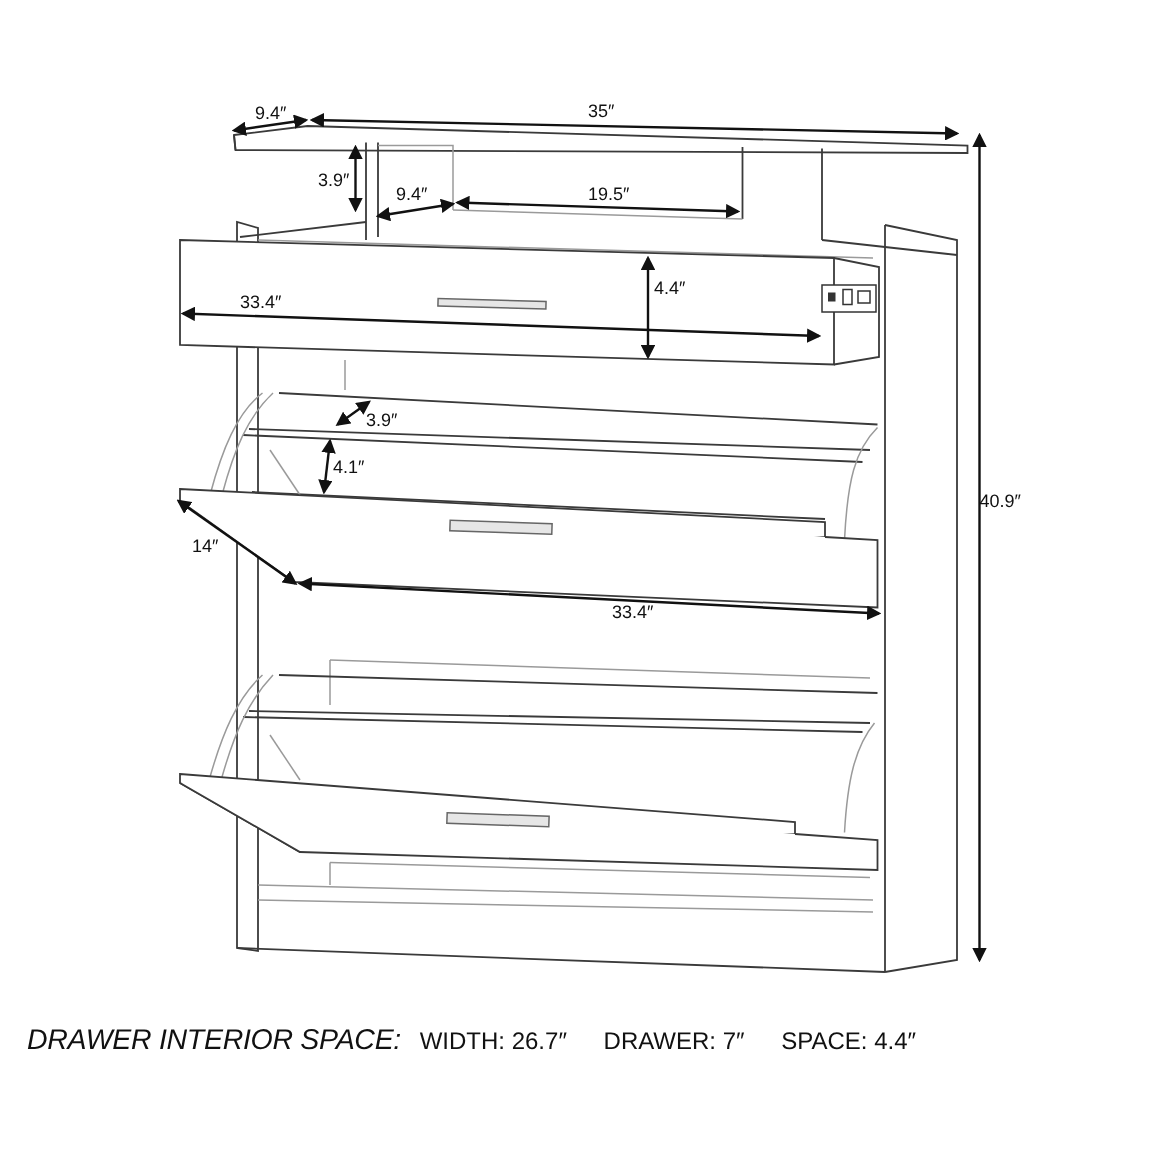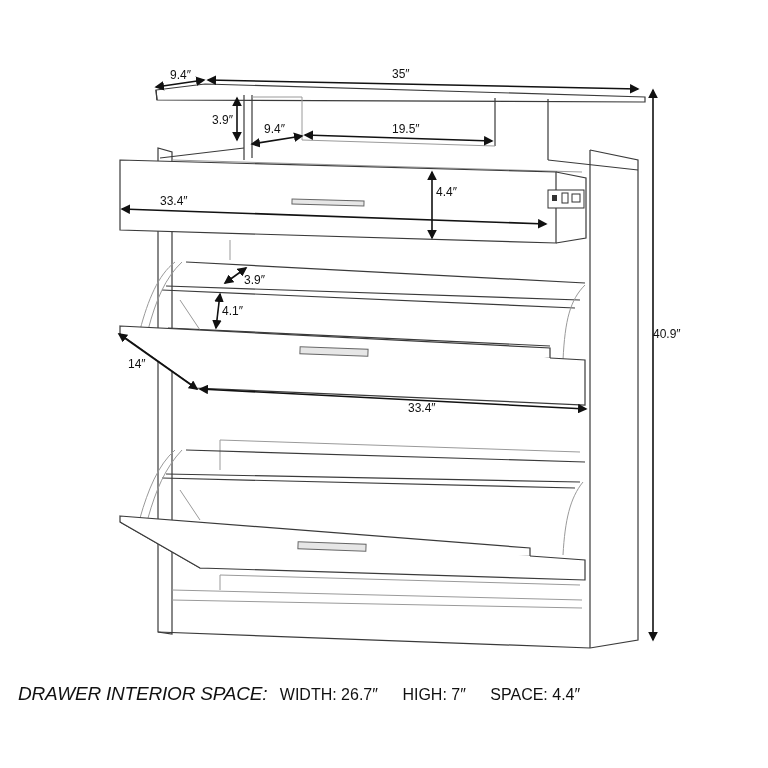--- a/index.html
+++ b/index.html
@@ -126,15 +126,15 @@
     <text class="lbl" x="222" y="315">4.1″</text>
     <text class="lbl" x="128" y="368">14″</text>
     <text class="lbl" x="408" y="412">33.4″</text>
     <text class="lbl" x="653" y="338">40.9″</text>
   </g>
 </svg>
 
 <div class="footer">
   <span class="title">DRAWER INTERIOR SPACE:</span>
   <span class="spec"><span>WIDTH:</span> <span>26.7″</span></span>
-  <span class="spec"><span>HIGH:</span> <span>7″</span></span>
+  <span class="spec"><span>DRAWER:</span> <span>7″</span></span>
   <span class="spec"><span>SPACE:</span> <span>4.4″</span></span>
 </div>
 
 </body></html>

